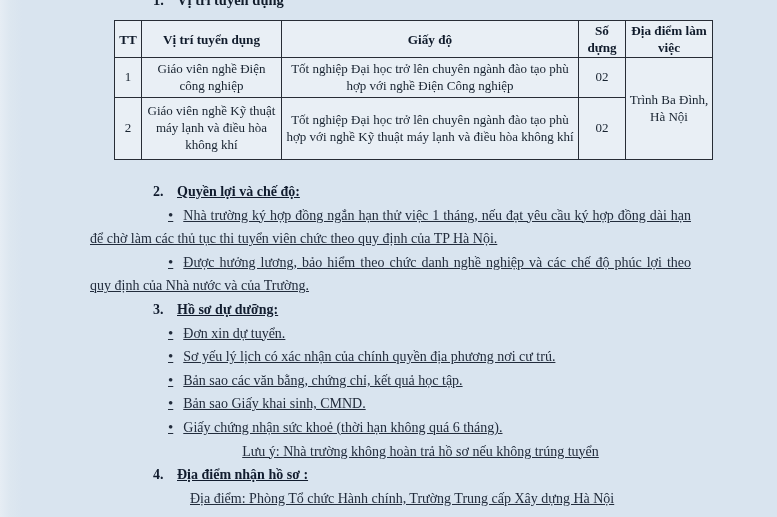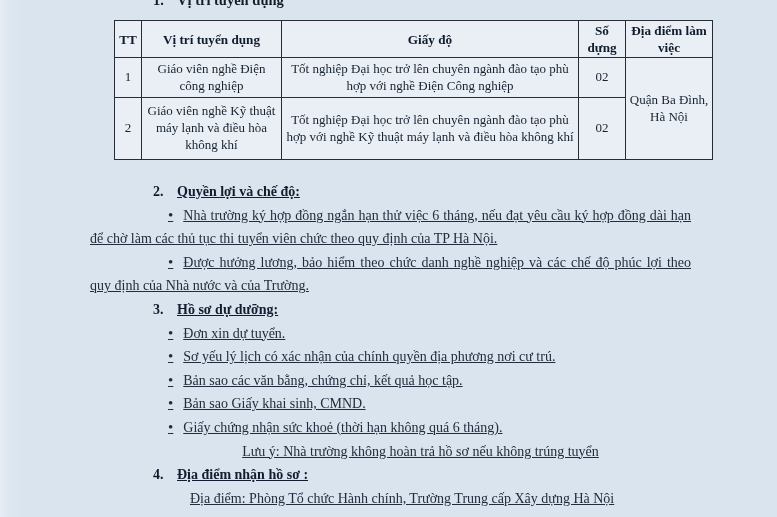--- a/index.html
+++ b/index.html
@@ -74,35 +74,35 @@
       <th>Vị trí tuyển dụng</th>
       <th>Giấy độ</th>
       <th>Số dựng</th>
       <th>Địa điểm làm việc</th>
     </tr>
     <tr class="r1">
       <td>1</td>
       <td>Giáo viên nghề Điện công nghiệp</td>
       <td>Tốt nghiệp Đại học trở lên chuyên ngành đào tạo phù hợp với nghề Điện Công nghiệp</td>
       <td>02</td>
-      <td rowspan="2">Quận Ba Đình, Hà Nội</td>
+      <td rowspan="2">Trình Ba Đình, Hà Nội</td>
     </tr>
     <tr class="r2">
       <td>2</td>
       <td>Giáo viên nghề Kỹ thuật máy lạnh và điều hòa không khí</td>
       <td>Tốt nghiệp Đại học trở lên chuyên ngành đào tạo phù hợp với nghề Kỹ thuật máy lạnh và điều hòa không khí</td>
       <td>02</td>
     </tr>
   </tbody>
     </table>
 
   <div class="content">
 
     <p class="heading"><span class="num">2.</span><span>Quyền lợi và chế độ:</span></p>
-    <p class="bullet">Nhà trường ký hợp đồng ngắn hạn thử việc 6 tháng, nếu đạt yêu cầu ký hợp đồng dài hạn để chờ làm các thủ tục thi tuyển viên chức theo quy định của TP Hà Nội.</p>
+    <p class="bullet">Nhà trường ký hợp đồng ngắn hạn thử việc 1 tháng, nếu đạt yêu cầu ký hợp đồng dài hạn để chờ làm các thủ tục thi tuyển viên chức theo quy định của TP Hà Nội.</p>
     <p class="bullet">Được hưởng lương, bảo hiểm theo chức danh nghề nghiệp và các chế độ phúc lợi theo quy định của Nhà nước và của Trường.</p>
 
     <p class="heading"><span class="num">3.</span><span>Hồ sơ dự dưỡng:</span></p>
     <p class="bullet">Đơn xin dự tuyển.</p>
     <p class="bullet">Sơ yếu lý lịch có xác nhận của chính quyền địa phương nơi cư trú.</p>
     <p class="bullet">Bản sao các văn bằng, chứng chỉ, kết quả học tập.</p>
     <p class="bullet">Bản sao Giấy khai sinh, CMND.</p>
     <p class="bullet">Giấy chứng nhận sức khoẻ (thời hạn không quá 6 tháng).</p>
     <p class="note">Lưu ý: Nhà trường không hoàn trả hồ sơ nếu không trúng tuyển</p>
 

